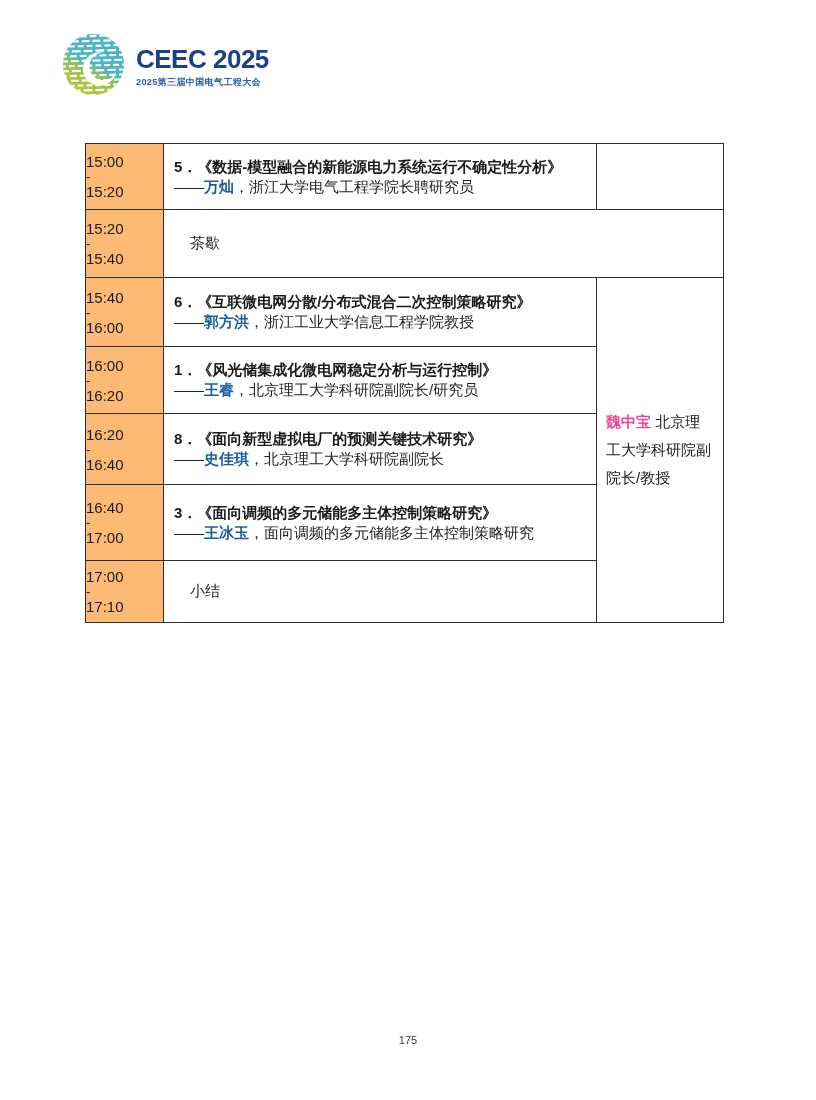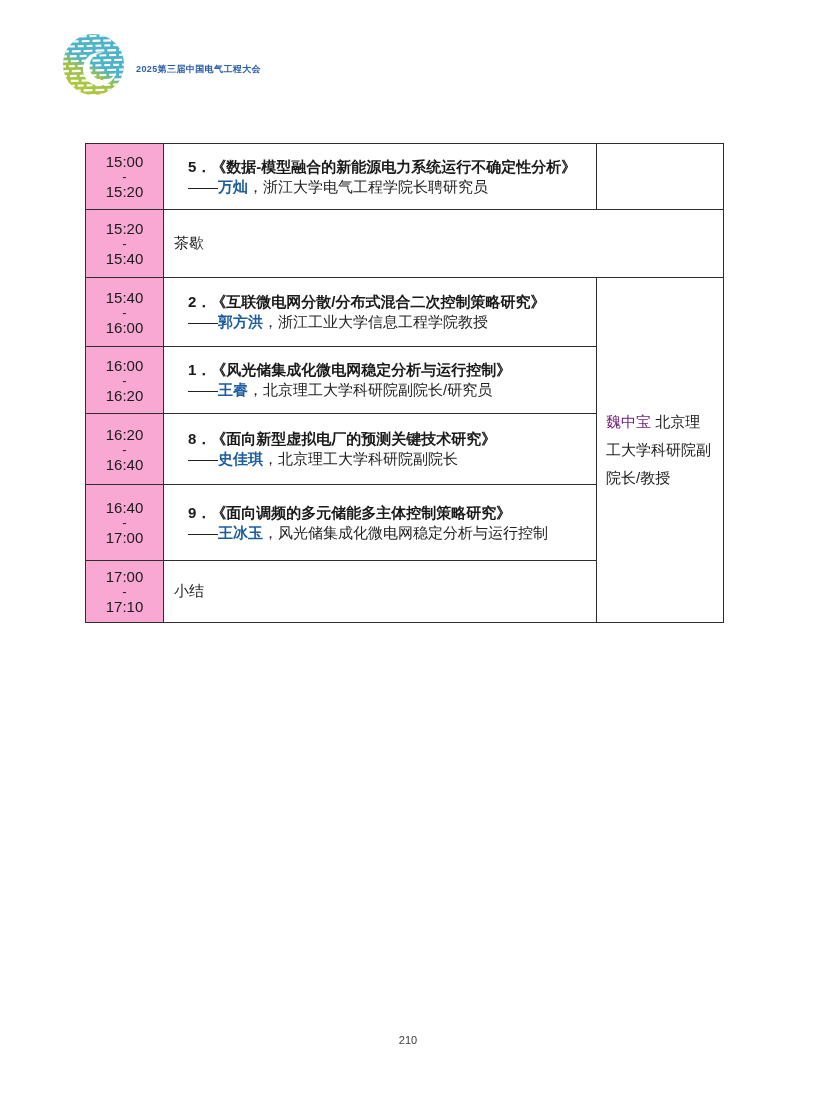--- a/index.html
+++ b/index.html
@@ -35,39 +35,38 @@
     table-layout: fixed;
     width: 638px;
   }
   table.schedule td {
     border: 1px solid #2e2e2e;
     font-size: 15px;
     color: #1a1a1a;
     vertical-align: middle;
   }
   td.time-cell {
-    background: #f9a8d4;
-    text-align: center;
+    background: #fdba74;
     line-height: 17px;
     font-size: 15px;
   }
   td.time-cell .tsep { font-size: 13px; line-height: 13px; }
-  td.session-cell { padding: 6px 10px 6px 24px; }
+  td.session-cell { padding: 6px 10px 6px 10px; }
   .session-title { font-weight: 700; font-size: 15px; line-height: 20px; }
   .speaker-line { font-size: 15px; line-height: 20px; color: #222; }
   .speaker-name { color: #1a5c9e; font-weight: 700; }
-  td.break-cell, td.summary-cell { padding-left: 10px; font-size: 15px; }
+  td.break-cell, td.summary-cell { padding-left: 26px; font-size: 15px; }
   td.chair-cell {
     padding: 8px 9px;
     vertical-align: middle;
     line-height: 28px;
     font-size: 15px;
     word-break: break-all;
   }
-  .chair-name { color: #701a75; font-weight: 400; }
+  .chair-name { color: #ec4899; font-weight: 700; }
   .chair-affil { color: #1a1a1a; }
 
   
   .footer {
     position: absolute; left: 0; top: 1034px; width: 100%;
     text-align: center; font-size: 11px; color: #3a3a3a;
   }
 </style>
 </head>
 <body>
@@ -103,20 +102,21 @@
             <line x1="0" y1="50" x2="68" y2="48" stroke-dasharray="8 3"></line>
             <line x1="0" y1="55" x2="68" y2="53" stroke-dasharray="6 3"></line>
             <line x1="0" y1="60" x2="68" y2="58" stroke-dasharray="9 3"></line>
             <line x1="0" y1="65" x2="68" y2="63" stroke-dasharray="7 3"></line>
           </g>
           <path d="M 57 40 a 17 17 0 1 1 -13 -19 a 14 14 0 1 0 13 19 Z" fill="#ffffff"></path>
         </g>
       </svg>
     </span>
     <div class="brand-text">
+      <div class="brand-title">CEEC 2025</div>
       <div class="brand-subtitle">2025第三届中国电气工程大会</div>
     </div>
   </div>
 
   <div class="schedule-wrap">
     <table class="schedule">
       <colgroup>
         <col style="width:78px">
           <col style="width:433px">
           <col style="width:127px">
@@ -145,21 +145,21 @@
           <td class="break-cell" colspan="2">茶歇</td>
         </tr>
 
         <tr style="height:69px">
           <td class="time-cell">
             <div>15:40</div>
             <div class="tsep">-</div>
             <div>16:00</div>
           </td>
           <td class="session-cell">
-            <div class="session-title">2．《互联微电网分散/分布式混合二次控制策略研究》</div>
+            <div class="session-title">6．《互联微电网分散/分布式混合二次控制策略研究》</div>
             <div class="speaker-line"><span>——</span><span class="speaker-name">郭方洪</span><span>，浙江工业大学信息工程学院教授</span></div>
           </td>
           <td class="chair-cell" rowspan="5">
             <span class="chair-name">魏中宝</span>
             <span class="chair-affil">北京理工大学科研院副院长/教授</span>
           </td>
         </tr>
 
         <tr style="height:67px">
           <td class="time-cell">
@@ -185,32 +185,32 @@
           </td>
         </tr>
 
         <tr style="height:76px">
           <td class="time-cell">
             <div>16:40</div>
             <div class="tsep">-</div>
             <div>17:00</div>
           </td>
           <td class="session-cell">
-            <div class="session-title">9．《面向调频的多元储能多主体控制策略研究》</div>
-            <div class="speaker-line"><span>——</span><span class="speaker-name">王冰玉</span><span>，风光储集成化微电网稳定分析与运行控制</span></div>
+            <div class="session-title">3．《面向调频的多元储能多主体控制策略研究》</div>
+            <div class="speaker-line"><span>——</span><span class="speaker-name">王冰玉</span><span>，面向调频的多元储能多主体控制策略研究</span></div>
           </td>
         </tr>
 
         <tr style="height:62px">
           <td class="time-cell">
             <div>17:00</div>
             <div class="tsep">-</div>
             <div>17:10</div>
           </td>
           <td class="summary-cell">小结</td>
         </tr>
       </tbody>
     </table>
   </div>
 
-  <div class="footer">210</div>
+  <div class="footer">175</div>
 
 </div>
 
 </body></html>

